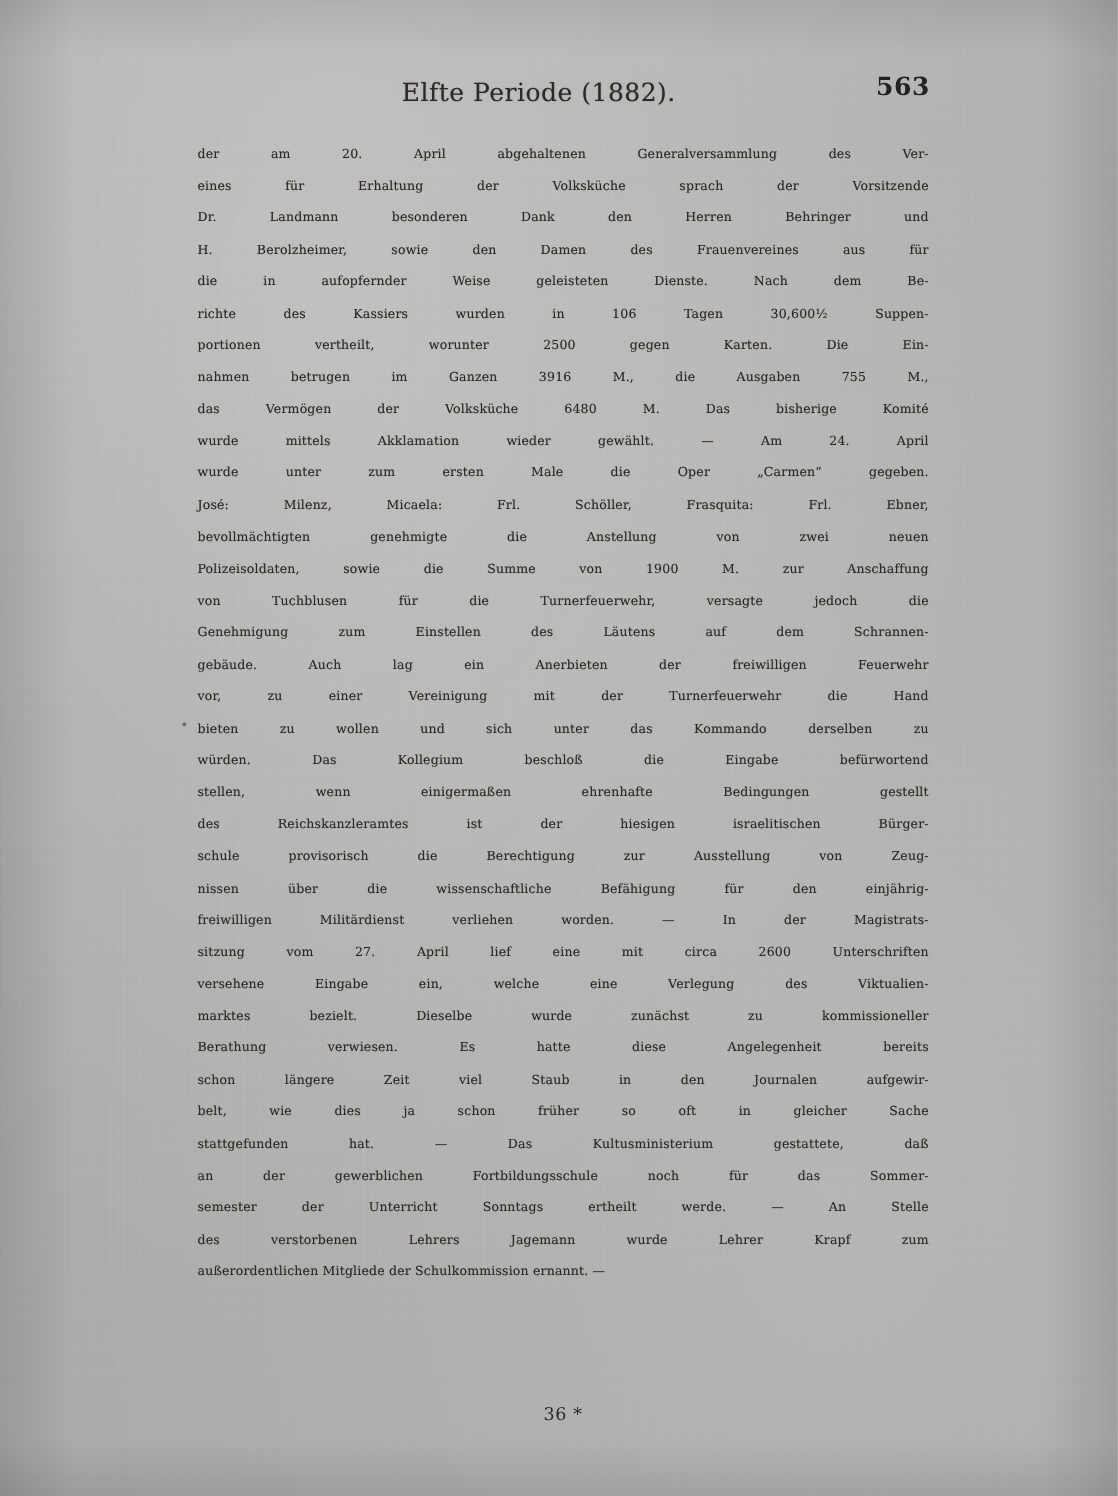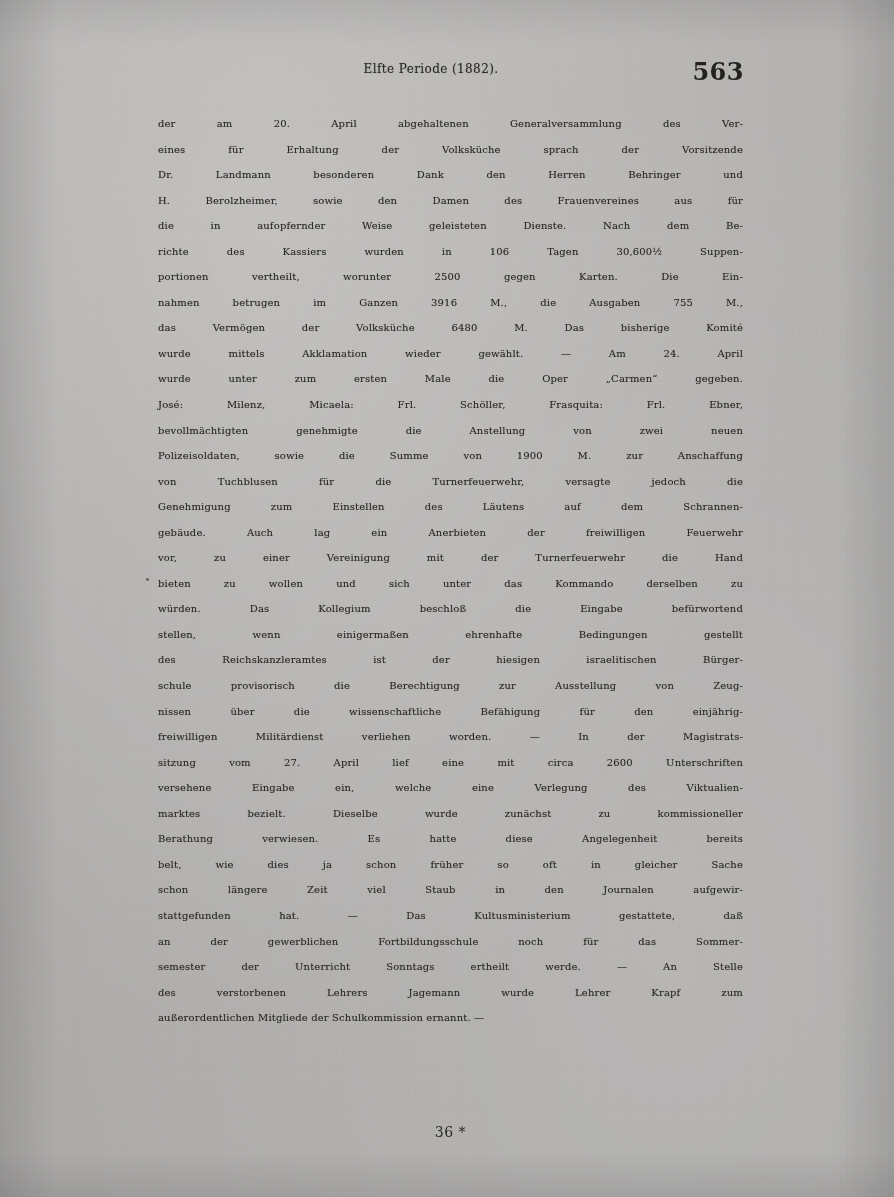--- a/index.html
+++ b/index.html
@@ -47,30 +47,30 @@
     top: 62px;
     width: 586px;
     height: 22px;
   }
   .runhead .rh-title {
     position: absolute;
     left: 0;
     top: 0;
     width: 546px;
     text-align: center;
-    font-size: 12px;
+    font-size: 20px;
     letter-spacing: 0.4px;
     color: #2b2a28;
     text-shadow: 0 0 1px rgba(80,78,76,0.55);
   }
   .runhead .rh-page {
     position: absolute;
     right: 0;
     top: -5px;
-    font-size: 24px;
+    font-size: 20px;
     font-weight: bold;
     color: #232220;
     letter-spacing: 0.5px;
   }
   
   .textblock {
     position: absolute;
     left: 158px;
     top: 111px;
     width: 585px;
@@ -183,22 +183,22 @@
       <div class="line j">würden. Das Kollegium beschloß die Eingabe befürwortend</div>
       <div class="line j">stellen, wenn einigermaßen ehrenhafte Bedingungen gestellt</div>
       <div class="line j">des Reichskanzleramtes ist der hiesigen israelitischen Bürger-</div>
       <div class="line j">schule provisorisch die Berechtigung zur Ausstellung von Zeug-</div>
       <div class="line j">nissen über die wissenschaftliche Befähigung für den einjährig-</div>
       <div class="line j">freiwilligen Militärdienst verliehen worden. — In der Magistrats-</div>
       <div class="line j">sitzung vom 27. April lief eine mit circa 2600 Unterschriften</div>
       <div class="line j">versehene Eingabe ein, welche eine Verlegung des Viktualien-</div>
       <div class="line j">marktes bezielt. Dieselbe wurde zunächst zu kommissioneller</div>
       <div class="line j">Berathung verwiesen. Es hatte diese Angelegenheit bereits</div>
+      <div class="line j">schon längere Zeit viel Staub in den Journalen aufgewir-</div>
       <div class="line j">belt, wie dies ja schon früher so oft in gleicher Sache</div>
-      <div class="line j">schon längere Zeit viel Staub in den Journalen aufgewir-</div>
       <div class="line j">stattgefunden hat. — Das Kultusministerium gestattete, daß</div>
       <div class="line j">an der gewerblichen Fortbildungsschule noch für das Sommer-</div>
       <div class="line j">semester der Unterricht Sonntags ertheilt werde. — An Stelle</div>
       <div class="line j">des verstorbenen Lehrers Jagemann wurde Lehrer Krapf zum</div>
       <div class="line j last">außerordentlichen Mitgliede der Schulkommission ernannt. —</div>
     </div>
 
     <div class="sig">36 *</div>
   </div>
 </div>

